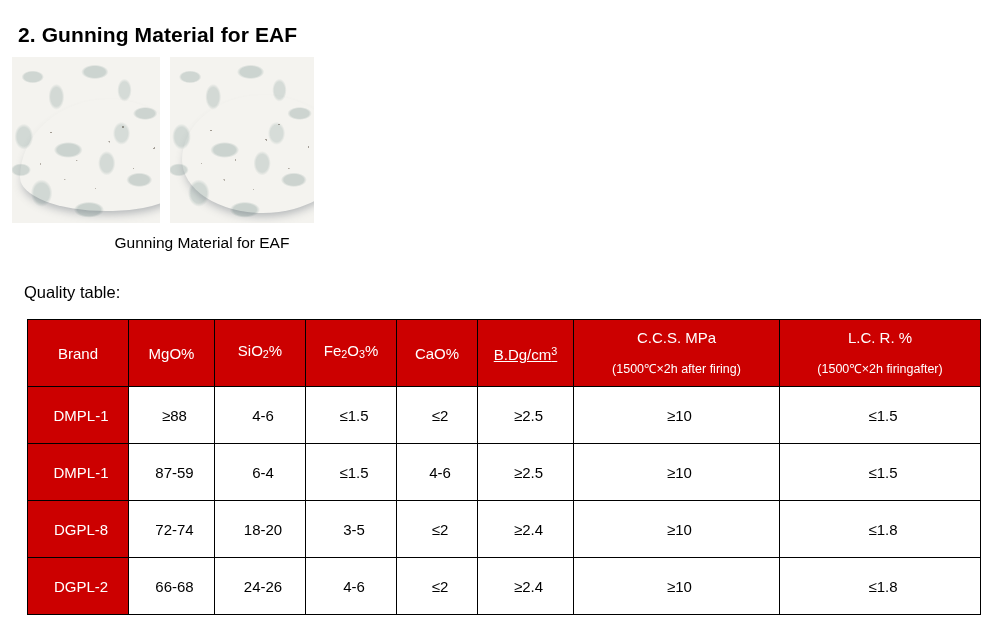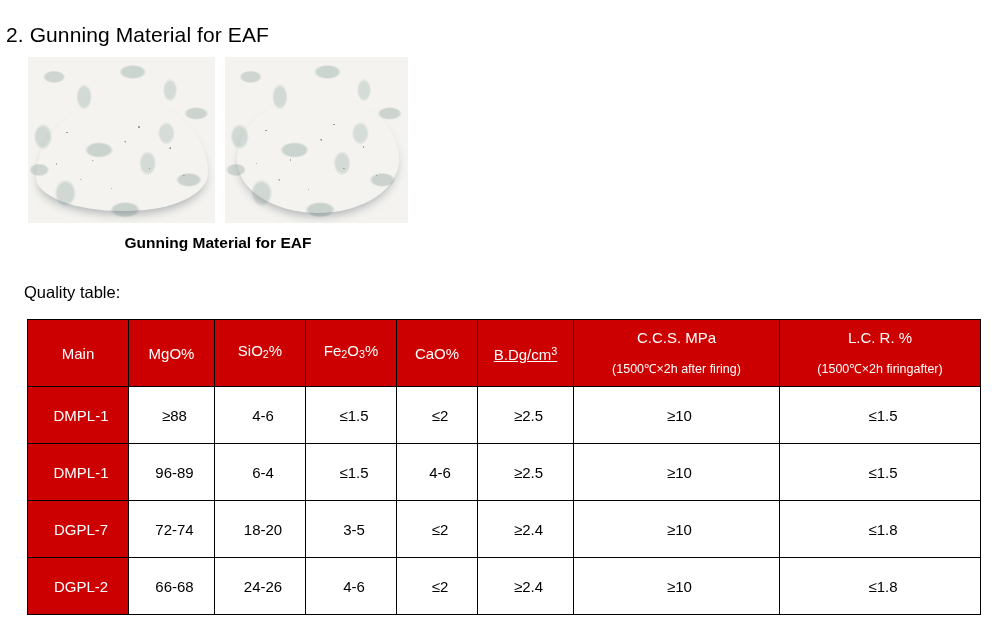--- a/index.html
+++ b/index.html
@@ -12,35 +12,34 @@
     height: 640px;
     overflow: hidden;
     font-family: "Liberation Sans", sans-serif;
     color: #000000;
     position: relative;
   }
 
   
   .page-title {
     position: absolute;
-    left: 6px;
+    left: 18px;
     top: 9px;
     font-size: 21px;
-    font-weight: normal;
+    font-weight: bold;
     letter-spacing: 0.1px;
     white-space: nowrap;
   }
 
   
   .photo-block {
     position: absolute;
-    left: 28px;
+    left: 12px;
     top: 57px;
-    width: 380px;
-    font-weight: bold;
+    width: 302px;
   }
   .photo-row {
     display: flex;
     gap: 10px;
   }
   .photo {
     position: relative;
     overflow: hidden;
     background: #f2f1ed;
   }
@@ -191,21 +190,21 @@
 </div>
 
 <div class="description">
 </div>
 
 <div class="table-label">Quality table:</div>
 
 <table class="quality-table">
   <thead>
     <tr id="header-row">
-        <th style="width: 100px;"><span>Main</span></th>
+        <th style="width: 100px;"><span>Brand</span></th>
         <th style="width: 85px;"><span>MgO%</span></th>
         <th style="width: 90px;"><span>SiO<sub>2</sub>%</span></th>
         <th style="width: 90px;"><span>Fe<sub>2</sub>O<sub>3</sub>%</span></th>
         <th style="width: 80px;"><span>CaO%</span></th>
         <th style="width: 95px; text-decoration: underline;"><span>B.Dg/cm<sup>3</sup></span></th>
         <th style="width: 205px;"><span>C.C.S. MPa</span><span class="sub">(1500℃×2h after firing)</span></th>
         <th style="width: 200px;"><span>L.C. R. %</span><span class="sub">(1500℃×2h firingafter)</span></th>
       </tr>
   </thead>
   <tbody id="table-body">
@@ -214,30 +213,30 @@
         <td>≥88</td>
         <td>4-6</td>
         <td>≤1.5</td>
         <td>≤2</td>
         <td>≥2.5</td>
         <td>≥10</td>
         <td>≤1.5</td>
       </tr>
       <tr>
         <td class="brand-cell">DMPL-1</td>
-        <td>96-89</td>
+        <td>87-59</td>
         <td>6-4</td>
         <td>≤1.5</td>
         <td>4-6</td>
         <td>≥2.5</td>
         <td>≥10</td>
         <td>≤1.5</td>
       </tr>
       <tr>
-        <td class="brand-cell">DGPL-7</td>
+        <td class="brand-cell">DGPL-8</td>
         <td>72-74</td>
         <td>18-20</td>
         <td>3-5</td>
         <td>≤2</td>
         <td>≥2.4</td>
         <td>≥10</td>
         <td>≤1.8</td>
       </tr>
       <tr>
         <td class="brand-cell">DGPL-2</td>

